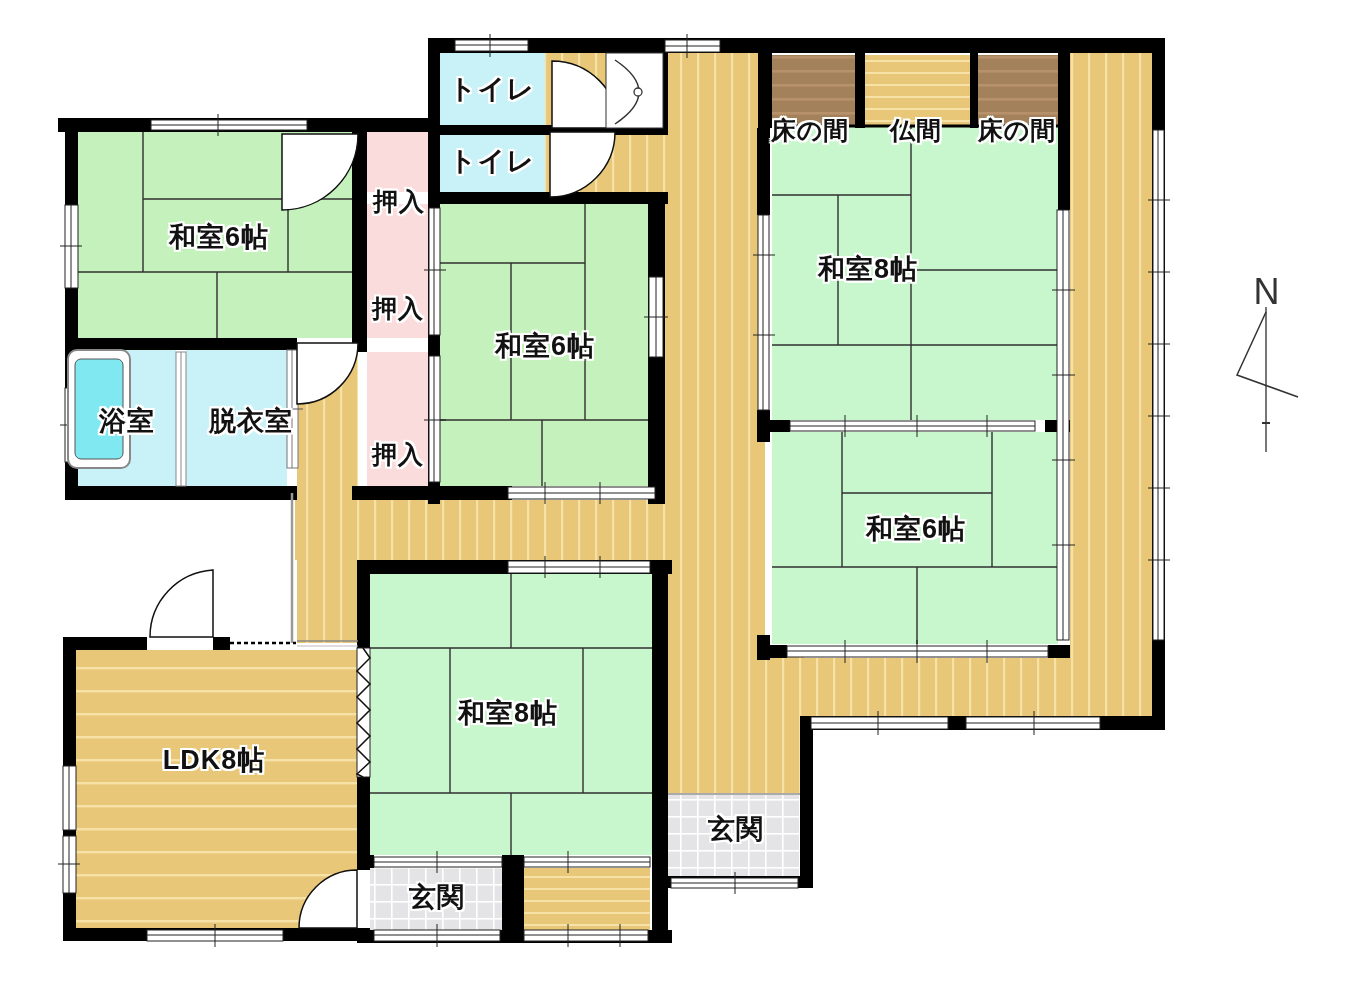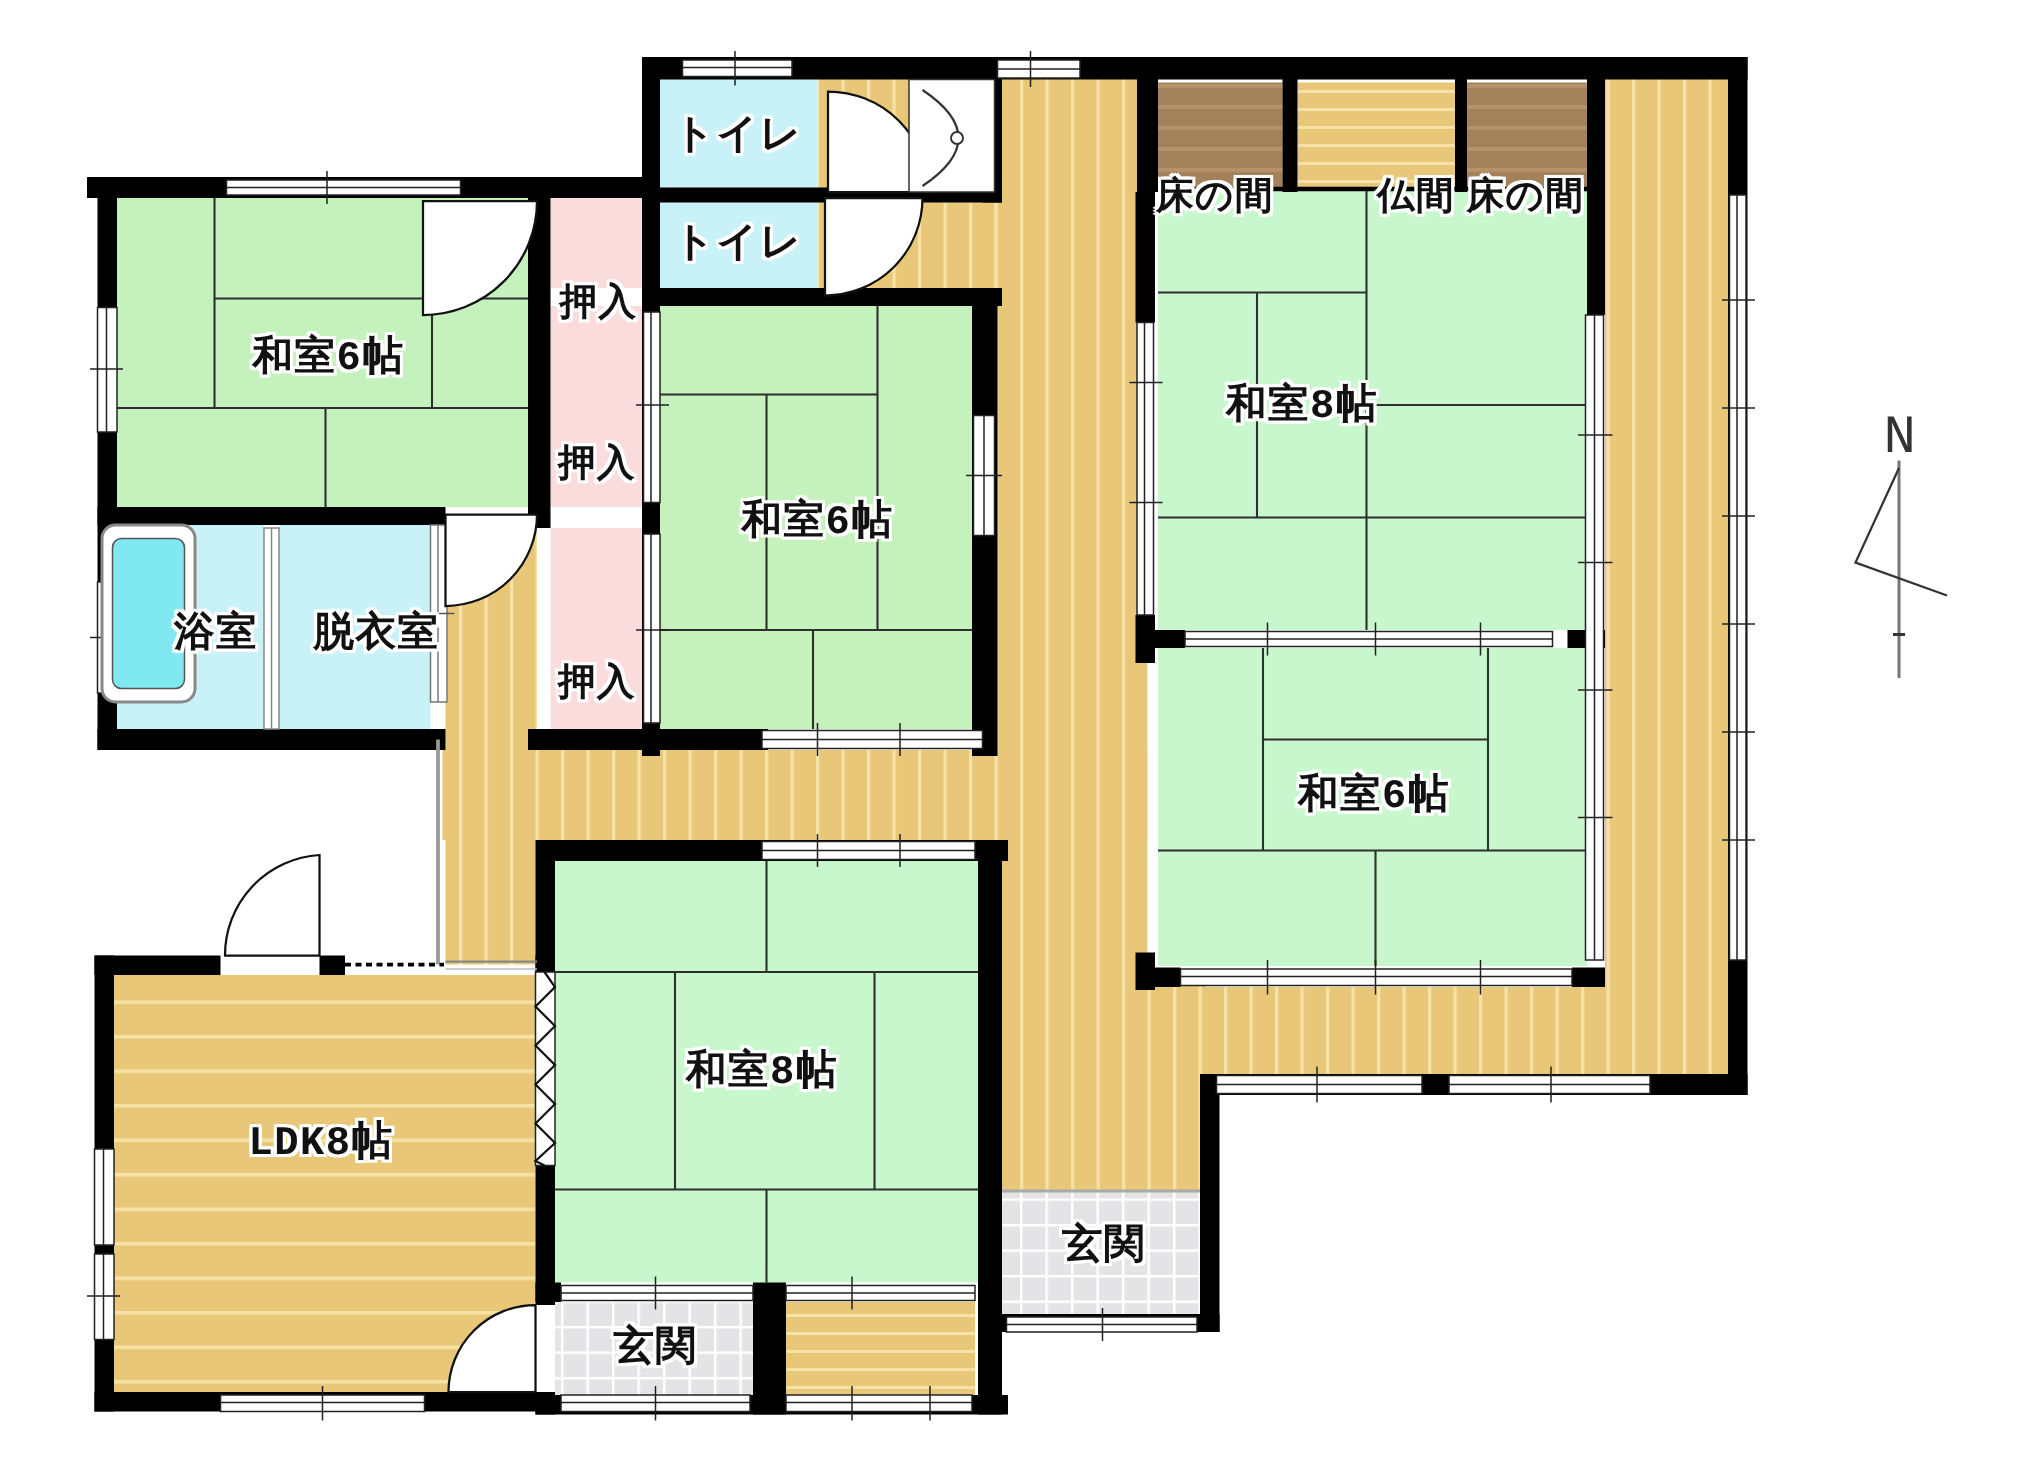--- a/index.html
+++ b/index.html
@@ -1,17 +1,17 @@
 <!DOCTYPE html>
 <html style="--wall: #000000; --tatami: #c5f1bd; --tatami_mint: #c9f7cd; --wood: #e9c778; --wood_stripe: #f6e2a6; --pink: #fbdcdc; --cyan: #c9f1f8; --tub: #7fe8f0; --tokonoma: #a3815a; --tokonoma_stripe: #b6916a; --genkan: #e4e4e6; --genkan_line: #ffffff; --matline: #2f2f2f;"><head>
 <meta charset="utf-8">
 <style>
   html,body{margin:0;padding:0;background:#ffffff;}
   #plan{position:relative;width:1359px;height:989px;background:#fff;overflow:hidden;
-        font-family:Liberation Mono, monospace;}
+        font-family:Liberation Sans, sans-serif;}
   #plan svg{position:absolute;left:0;top:0;}
   .lbl{position:absolute;transform:translate(-50%,-50%);white-space:nowrap;
        font-weight:bold;font-size:27px;color:#111;letter-spacing:1px;
        text-shadow:-2px -2px 0 #fff,2px -2px 0 #fff,-2px 2px 0 #fff,2px 2px 0 #fff,
                    0 -2px 0 #fff,0 2px 0 #fff,-2px 0 0 #fff,2px 0 0 #fff;}
   .lbl.small{font-size:25px;margin-top:40px;}
   .lbl.north{font-size:36px;font-weight:normal;text-shadow:none;color:#333;}
 </style>
 </head>
 <body>
@@ -308,21 +308,21 @@
   <div class="lbl" style="left:492px;top:161px">トイレ</div>
   <div class="lbl small" style="left:399px;top:161px">押入</div>
   <div class="lbl small" style="left:398px;top:268px">押入</div>
   <div class="lbl small" style="left:398px;top:414px">押入</div>
   <div class="lbl" style="left:219px;top:237px">和室6帖</div>
   <div class="lbl" style="left:545px;top:346px">和室6帖</div>
   <div class="lbl" style="left:868px;top:269px">和室8帖</div>
   <div class="lbl" style="left:916px;top:529px">和室6帖</div>
   <div class="lbl" style="left:508px;top:713px">和室8帖</div>
   <div class="lbl small" style="left:810px;top:90px">床の間</div>
-  <div class="lbl small" style="left:944px;top:90px">仏間</div>
+  <div class="lbl small" style="left:916px;top:90px">仏間</div>
   <div class="lbl small" style="left:1017px;top:90px">床の間</div>
-  <div class="lbl" style="left:144px;top:421px">浴室</div>
+  <div class="lbl" style="left:127px;top:421px">浴室</div>
   <div class="lbl" style="left:251px;top:421px">脱衣室</div>
   <div class="lbl" style="left:214px;top:760px">LDK8帖</div>
   <div class="lbl" style="left:437px;top:897px">玄関</div>
   <div class="lbl" style="left:736px;top:829px">玄関</div>
   <div class="lbl north" style="left:1267px;top:292px">N</div>
 </div>
 
 </body></html>

